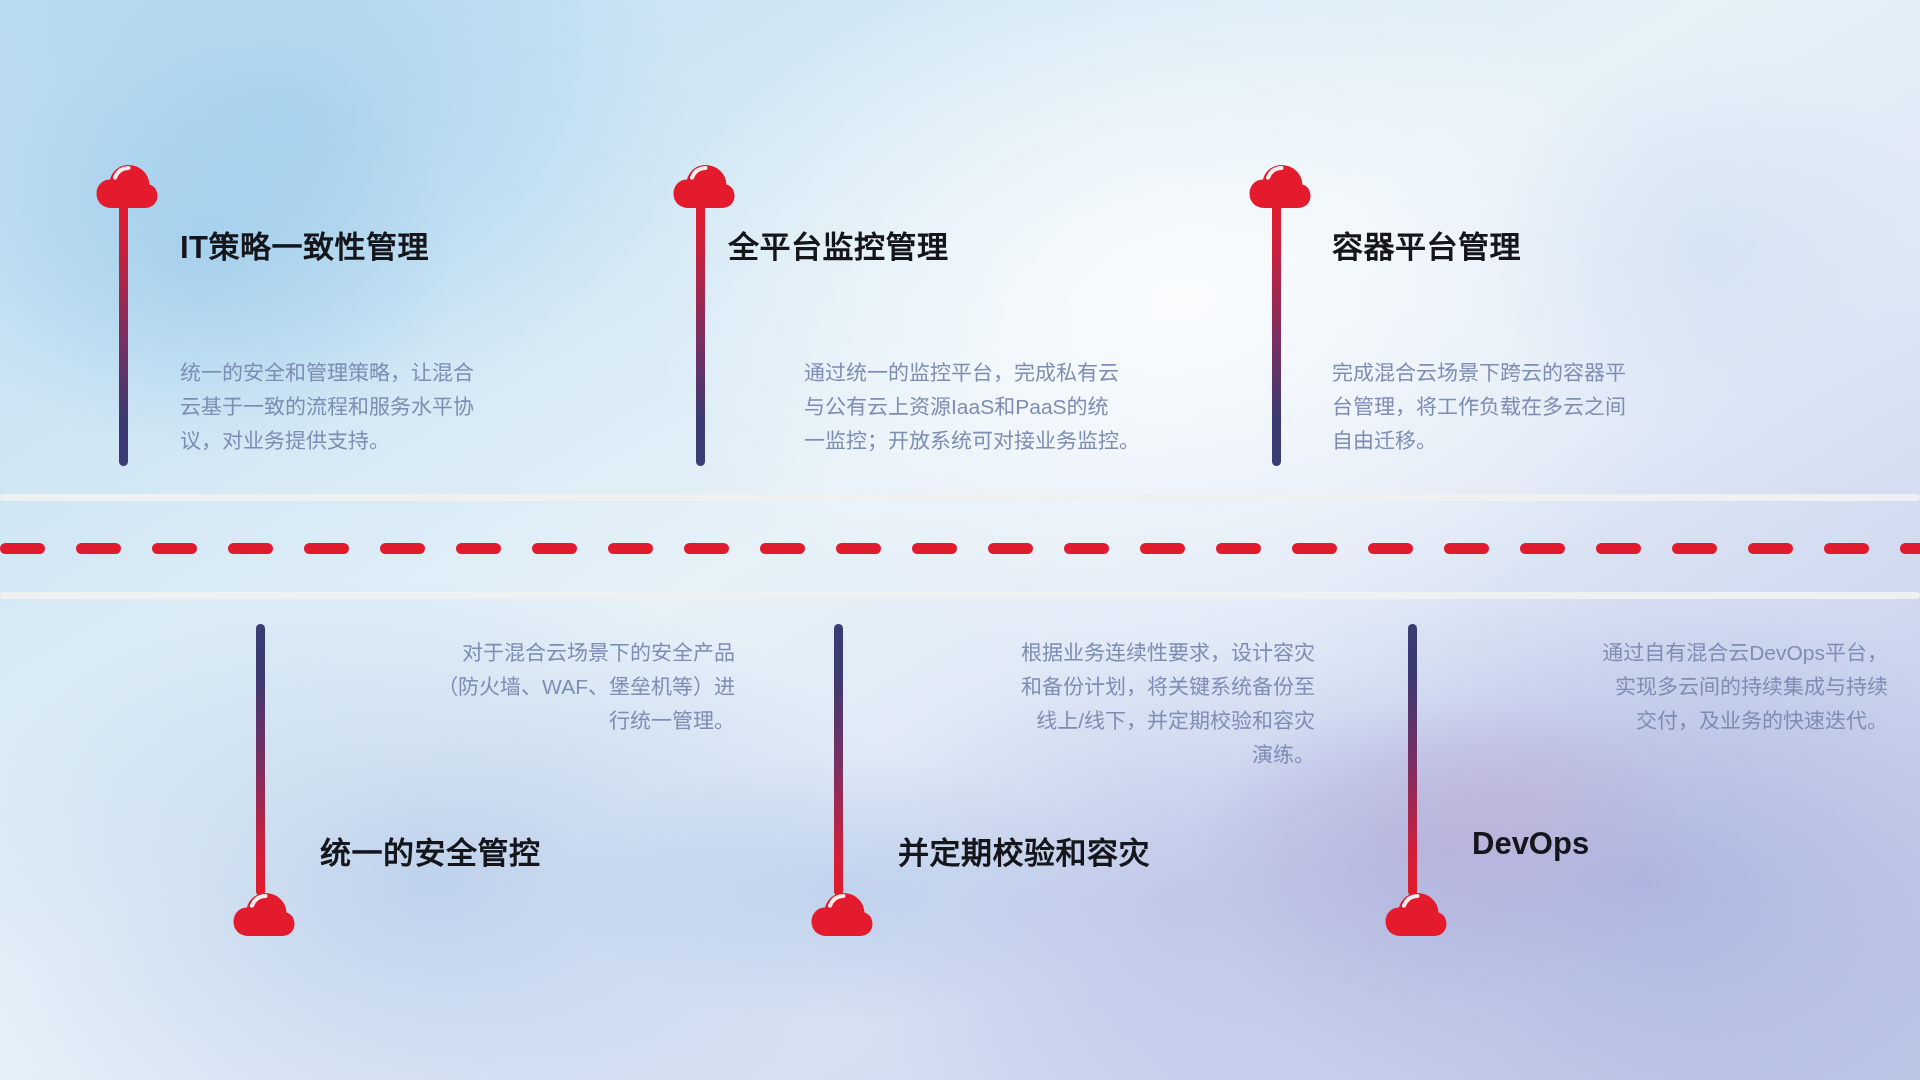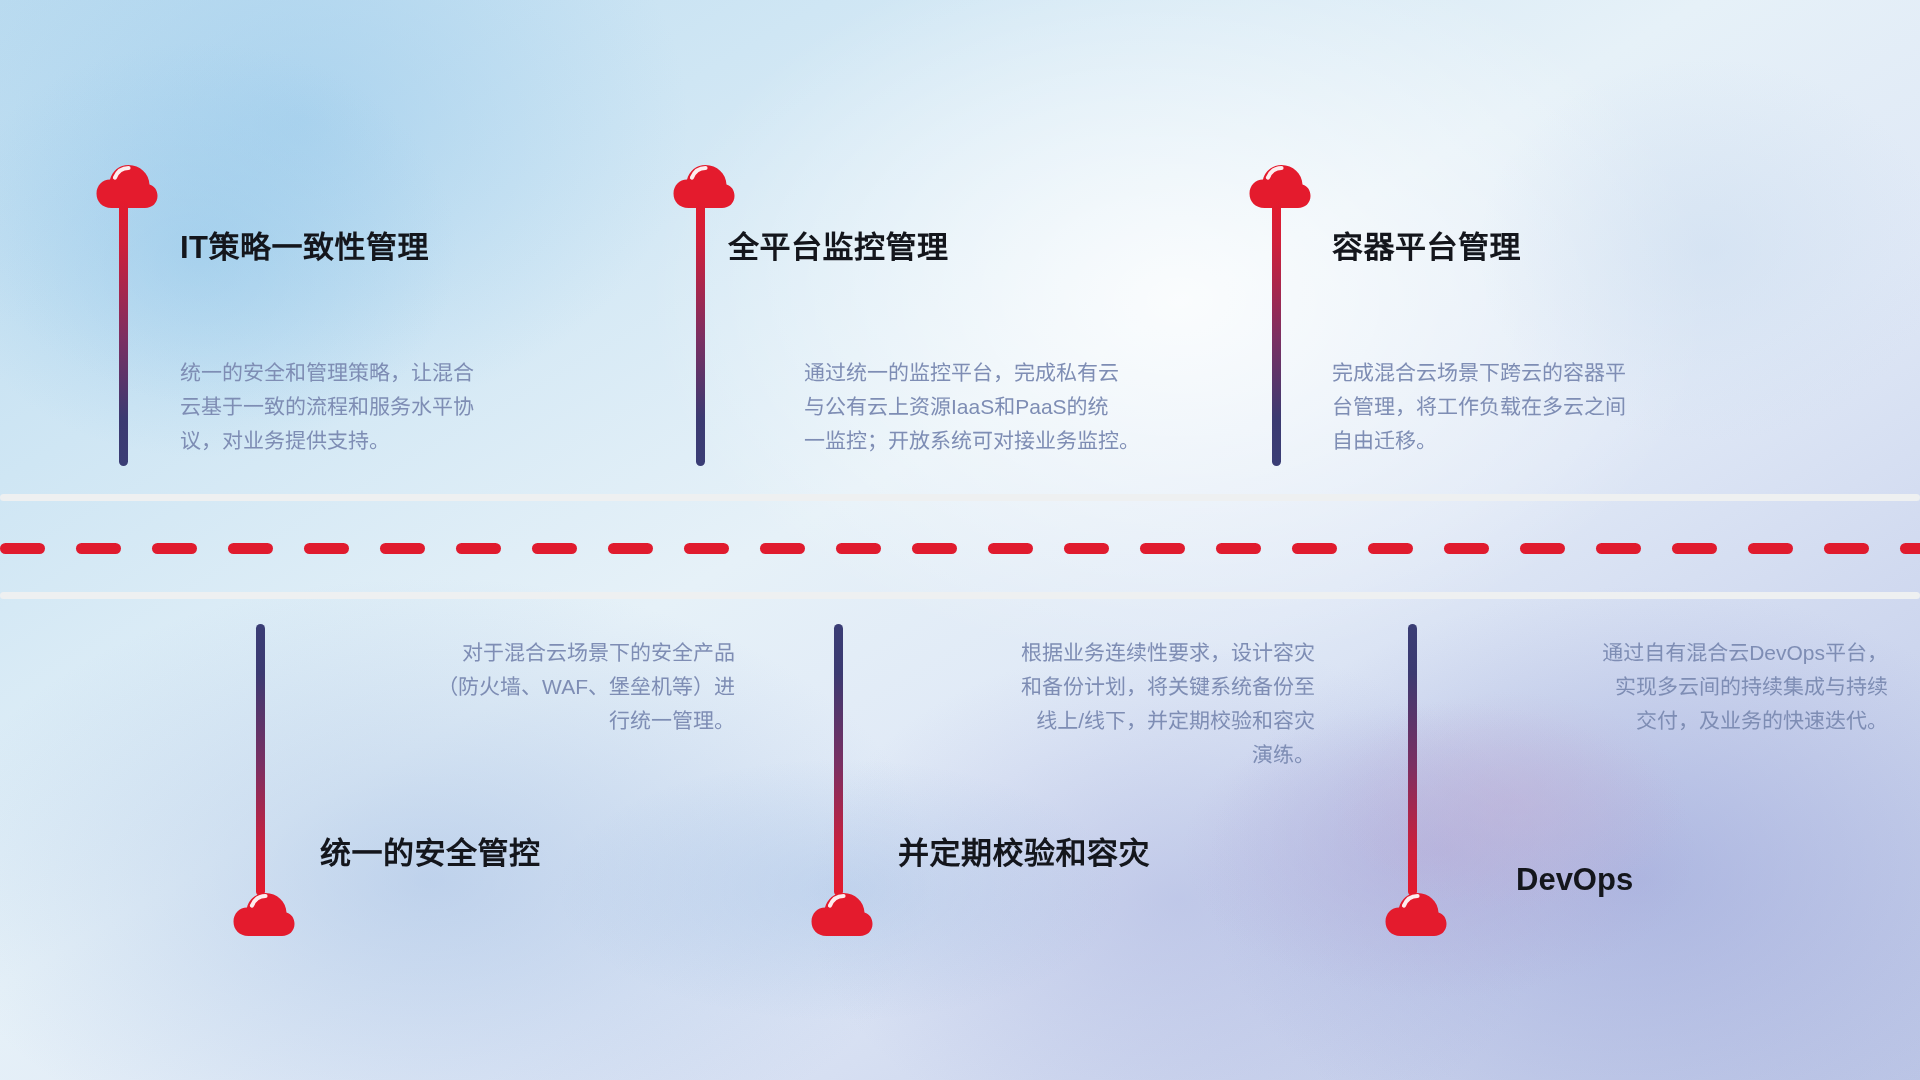--- a/index.html
+++ b/index.html
@@ -184,21 +184,21 @@
                C59.8 24.3 62.5 28.5 62.5 34 C62.5 41 57 46 50 46 Z" fill="#e41b2d"></path>
       <path d="M20 15.5 C22.5 9.5 27.5 6 33.5 6" stroke="#ffffff" stroke-width="4.2" stroke-linecap="round" fill="none" opacity="0.92"></path>
     </svg>
   </div>
 
   <div class="col">
     <div class="stem up" style="left:1408px; top:624px; height:272px;"></div>
     <div class="body" style="left:1468px; top:636px; width:420px;text-align:right;">通过自有混合云DevOps平台，
 实现多云间的持续集成与持续
 交付，及业务的快速迭代。</div>
-    <div class="heading latin" style="left:1516px; top:826px;margin-top:36px;">DevOps</div>
+    <div class="heading latin" style="left:1472px; top:826px;">DevOps</div>
     <svg class="cloud" style="left:1384px; top:890px;" viewBox="0 0 64 48">
       <path d="M16.5 46 C7 46 1.5 39.5 1.5 31.5 C1.5 23.5 7.5 17.5 15 17.5
                C17 9 24.5 3 33.5 3 C45 3 54 11.5 54.5 22.5
                C59.8 24.3 62.5 28.5 62.5 34 C62.5 41 57 46 50 46 Z" fill="#e41b2d"></path>
       <path d="M20 15.5 C22.5 9.5 27.5 6 33.5 6" stroke="#ffffff" stroke-width="4.2" stroke-linecap="round" fill="none" opacity="0.92"></path>
     </svg>
   </div>
 
 </div>
 

